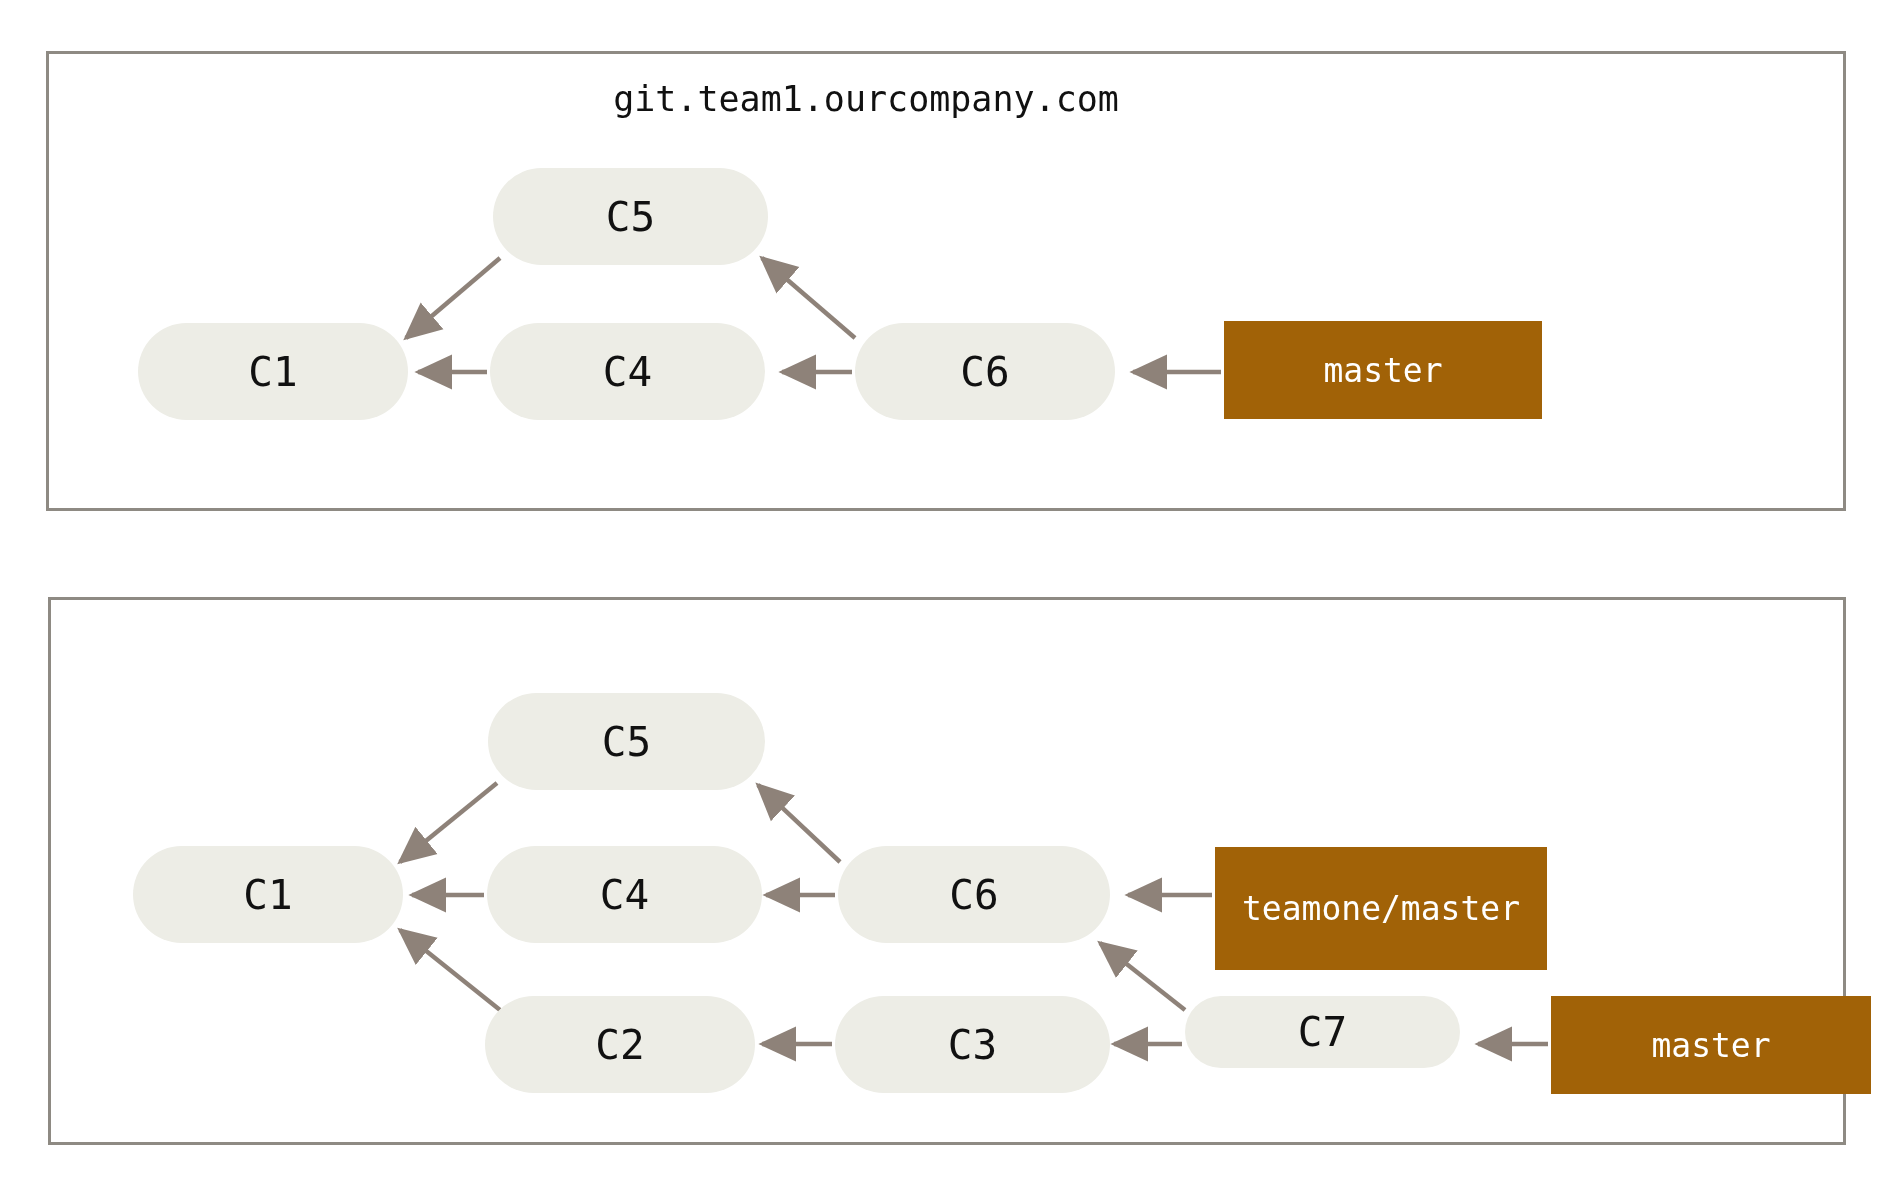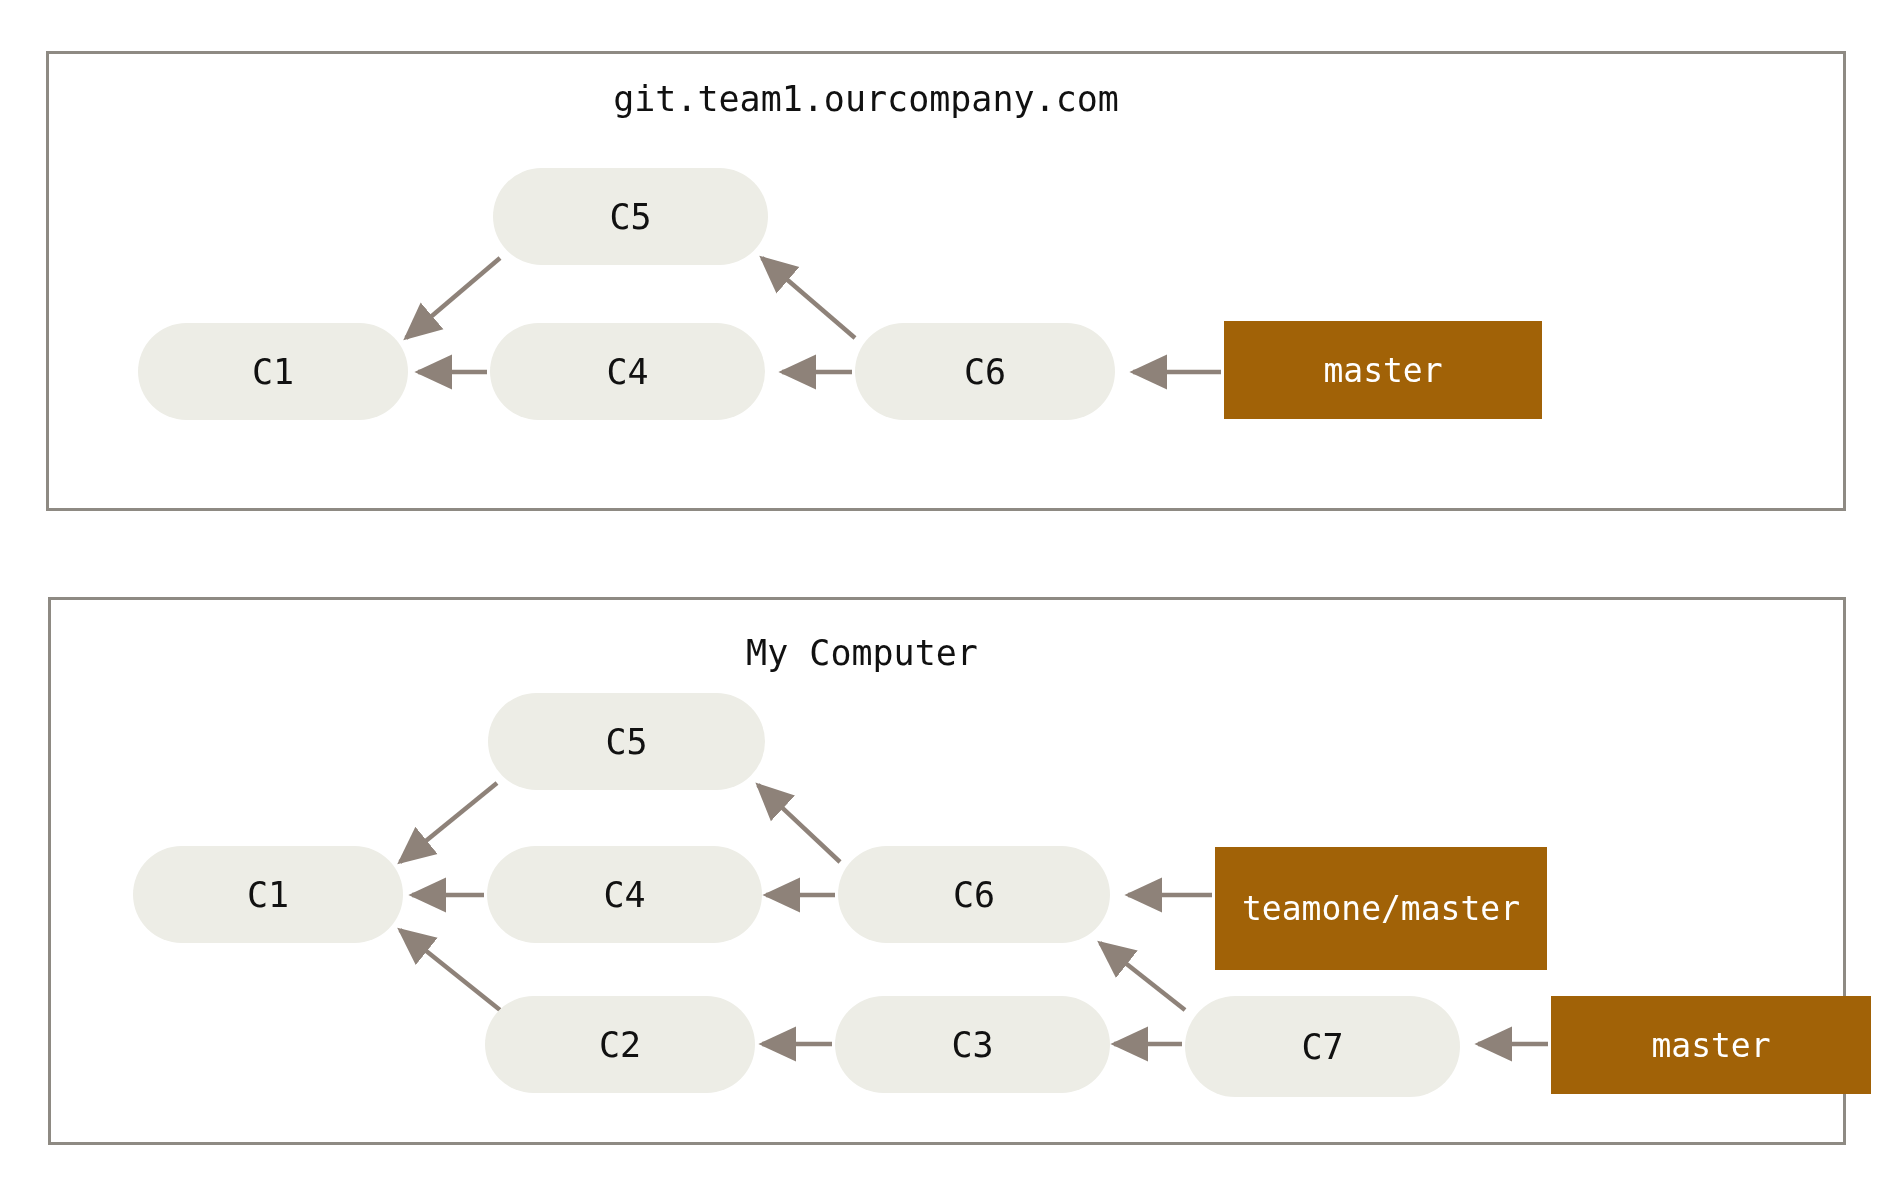--- a/index.html
+++ b/index.html
@@ -53,21 +53,21 @@
   }
   #title-local {
     left: 862px;
     top: 633px;
   }
   .commit {
     position: absolute;
     background: #edede6;
     border-radius: 999px;
     color: #111111;
-    font-size: 35px;
+    font-size: 41px;
     display: flex;
     align-items: center;
     justify-content: center;
     box-sizing: border-box;
     z-index: 3;
   }
   .branch {
     position: absolute;
     background: #a16207;
     color: #ffffff;
@@ -134,26 +134,25 @@
   <div class="panel-title" id="title-remote">git.team1.ourcompany.com</div>
 
   <div class="commit" style="left:138px; top:323px; width:270px; height:97px;">C1</div>
   <div class="commit" style="left:490px; top:323px; width:275px; height:97px;">C4</div>
   <div class="commit" style="left:493px; top:168px; width:275px; height:97px;">C5</div>
   <div class="commit" style="left:855px; top:323px; width:260px; height:97px;">C6</div>
 
   <div class="branch" style="left:1224px; top:321px; width:318px; height:98px;">master</div>
 
   <div class="panel" id="panel-local"></div>
-  <div class="panel-title" id="title-local">My Computer</div>
 
   <div class="commit" style="left:133px; top:846px; width:270px; height:97px;">C1</div>
   <div class="commit" style="left:485px; top:996px; width:270px; height:97px;">C2</div>
   <div class="commit" style="left:835px; top:996px; width:275px; height:97px;">C3</div>
   <div class="commit" style="left:487px; top:846px; width:275px; height:97px;">C4</div>
   <div class="commit" style="left:488px; top:693px; width:277px; height:97px;">C5</div>
   <div class="commit" style="left:838px; top:846px; width:272px; height:97px;">C6</div>
-  <div class="commit" style="left:1185px; top:996px; width:275px; height:101px;">C7</div>
+  <div class="commit" style="left:1185px; top:996px; width:275px; height:72px;">C7</div>
 
   <div class="branch" style="left:1215px; top:847px; width:332px; height:123px;">teamone/master</div>
   <div class="branch" style="left:1551px; top:996px; width:320px; height:98px;">master</div>
 
 </div>
 
 </body></html>

